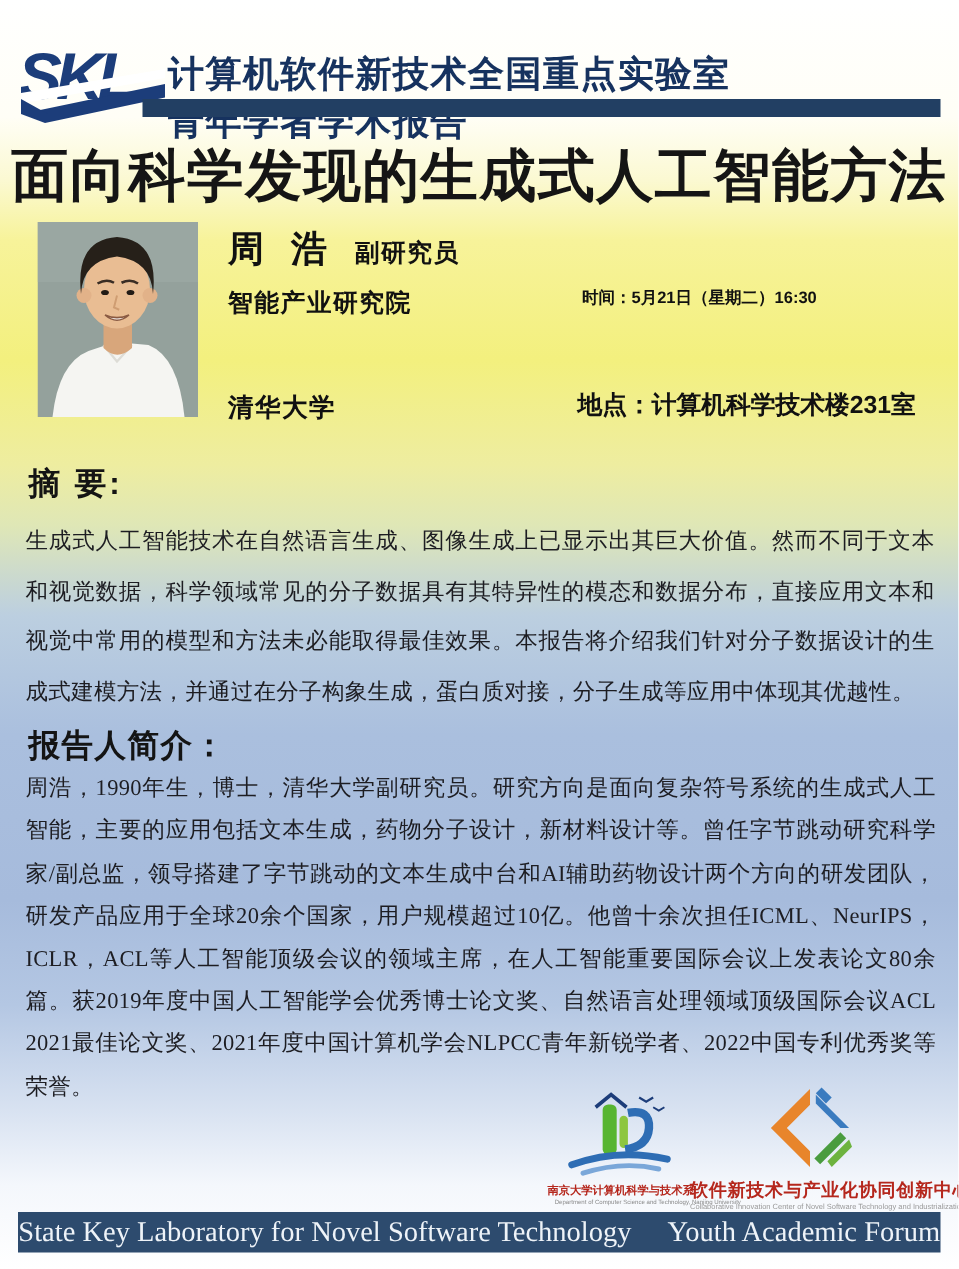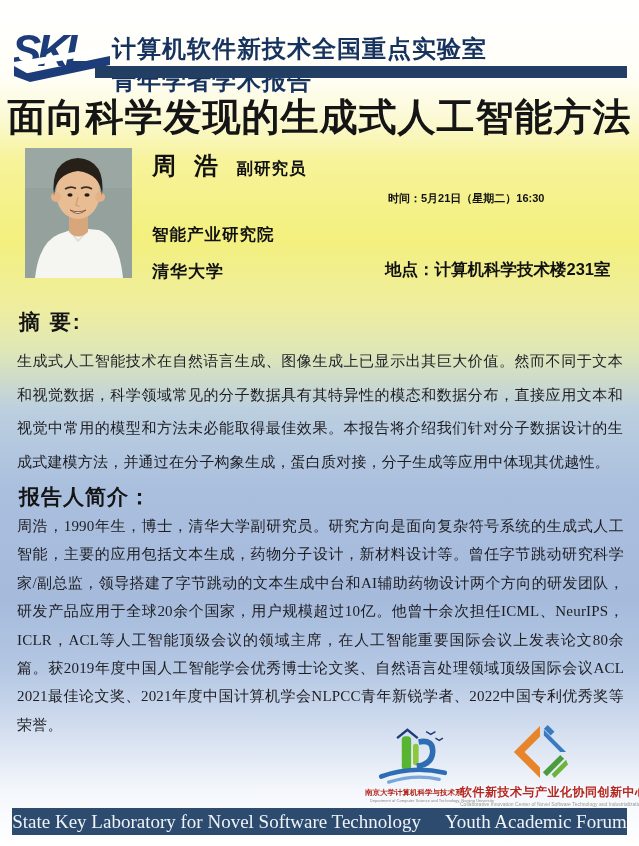--- a/index.html
+++ b/index.html
@@ -22,21 +22,21 @@
 
   
   .title{top:92px;left:0;width:639px;text-align:center;color:#151515;
     font-weight:bold;font-size:38px;letter-spacing:1px;}
 
   
   .photo{top:148px;left:25px;width:107px;height:130px;}
   .name-row{top:150px;left:152px;white-space:nowrap;color:#111;text-align:right;}
   .name{font-size:24px;font-weight:bold;letter-spacing:6px;font-family:"Liberation Serif","DejaVu Serif",serif;}
   .rank{font-size:16.5px;font-weight:bold;margin-left:8px;letter-spacing:1px;}
-  .aff1{top:191px;left:152px;font-size:16.5px;font-weight:bold;color:#111;letter-spacing:1px;margin-top:33px;}
+  .aff1{top:191px;left:152px;font-size:16.5px;font-weight:bold;color:#111;letter-spacing:1px;}
   .aff2{top:260px;left:152px;font-size:17px;font-weight:bold;color:#111;letter-spacing:1px;}
   .time{top:191px;left:388px;font-size:11px;font-weight:bold;color:#111;white-space:nowrap;}
   .loc{top:259px;left:385px;font-size:16.5px;font-weight:bold;color:#111;white-space:nowrap;}
 
   
   .h-abs{top:308px;left:19px;font-size:21px;font-weight:bold;color:#141414;letter-spacing:2px;}
   .p-abs{top:345px;left:17px;width:606px;font-size:15px;line-height:33.5px;color:#1d1d22;
     text-align:justify;font-family:"Liberation Serif","DejaVu Serif",serif;letter-spacing:0.2px;}
   .h-bio{top:483px;left:19px;font-size:21px;font-weight:bold;color:#141414;letter-spacing:1px;}
   .p-bio{top:512px;left:17px;width:607px;font-size:15px;line-height:28.4px;color:#1d1d22;

